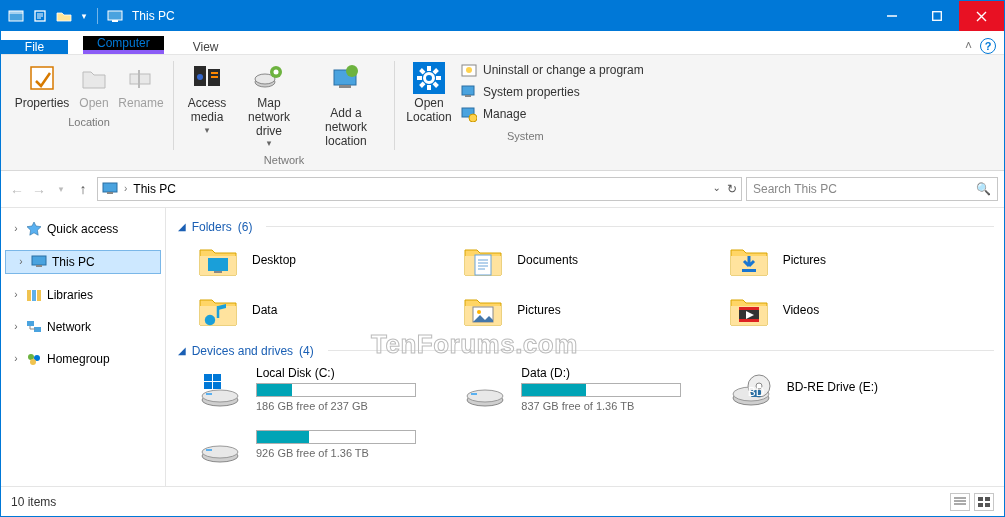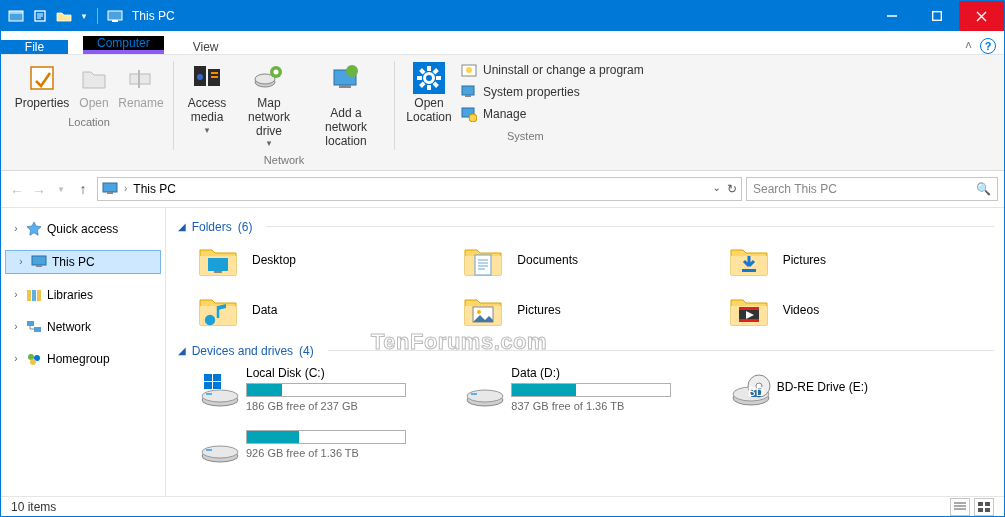--- a/index.html
+++ b/index.html
@@ -59,34 +59,34 @@
 .tspace{ height:10px; }
 
 
 .content{ flex:1; overflow:auto; padding:6px 10px 10px 12px; }
 .section-hdr{ display:flex; align-items:center; gap:6px; color:#1a5fb4; padding:6px 0 8px; }
 .section-hdr .tri{ color:#1a5fb4; font-size:10px; }
 .section-hdr .line{ flex:1; height:1px; background:#e5e5e5; margin-left:8px; }
 .grid{ display:grid; grid-template-columns: repeat(3, 1fr); row-gap:14px; padding-left:20px; padding-bottom:10px; }
 .folder-item{ display:flex; align-items:center; gap:14px; }
 .folder-item .fico{ width:40px; height:36px; display:flex; align-items:center; justify-content:center;}
-.drive-item{ display:grid; grid-template-columns: 48px 1fr; align-items:center; }
+.drive-item{ display:grid; grid-template-columns: 48px 1fr; column-gap:10px; align-items:center; }
 .drive-item .dname{ color:#000; padding-bottom:3px;}
 .drive-item .bar{ width:160px; height:14px; border:1px solid #b0b0b0; background:#fff; position:relative; }
 .drive-item .bar .fill{ position:absolute; left:0; top:0; bottom:0; background:#00a4b6; }
 .drive-item .free{ color:#6a6a6a; font-size:11px; padding-top:3px;}
 .dico{ width:44px; height:38px; display:flex; align-items:center; justify-content:center; }
 
 
-.status{ border-top:1px solid #e5e5e5; height:20px; display:flex; align-items:center; padding:0 10px; color:#333; }
+.status{ border-top:1px solid #e5e5e5; height:30px; display:flex; align-items:center; padding:0 10px; color:#333; }
 .status .vbtns{ margin-left:auto; display:flex; gap:4px; color:#555; }
 .status .vb{ width:20px; height:18px; border:1px solid #c7c7c7; display:flex; align-items:center; justify-content:center; }
 
 
-.watermark{ position:absolute; left:370px; top:158px; font-size:22px; font-weight:700; color:rgba(0,0,0,0); -webkit-text-stroke:1px #bbb; letter-spacing:.5px; pointer-events:none; font-family:Arial,sans-serif;}
+.watermark{ position:absolute; left:370px; top:158px; font-size:26px; font-weight:700; color:rgba(0,0,0,0); -webkit-text-stroke:1px #bbb; letter-spacing:.5px; pointer-events:none; font-family:Arial,sans-serif;}
 .winwrap{ position:relative; flex:1; display:flex; flex-direction:column; min-height:0;}
 
 svg{ display:block; }
 </style>
 </head>
 <body>
 
 <div class="titlebar">
   <div class="qat">
     <div class="qat-btn">

